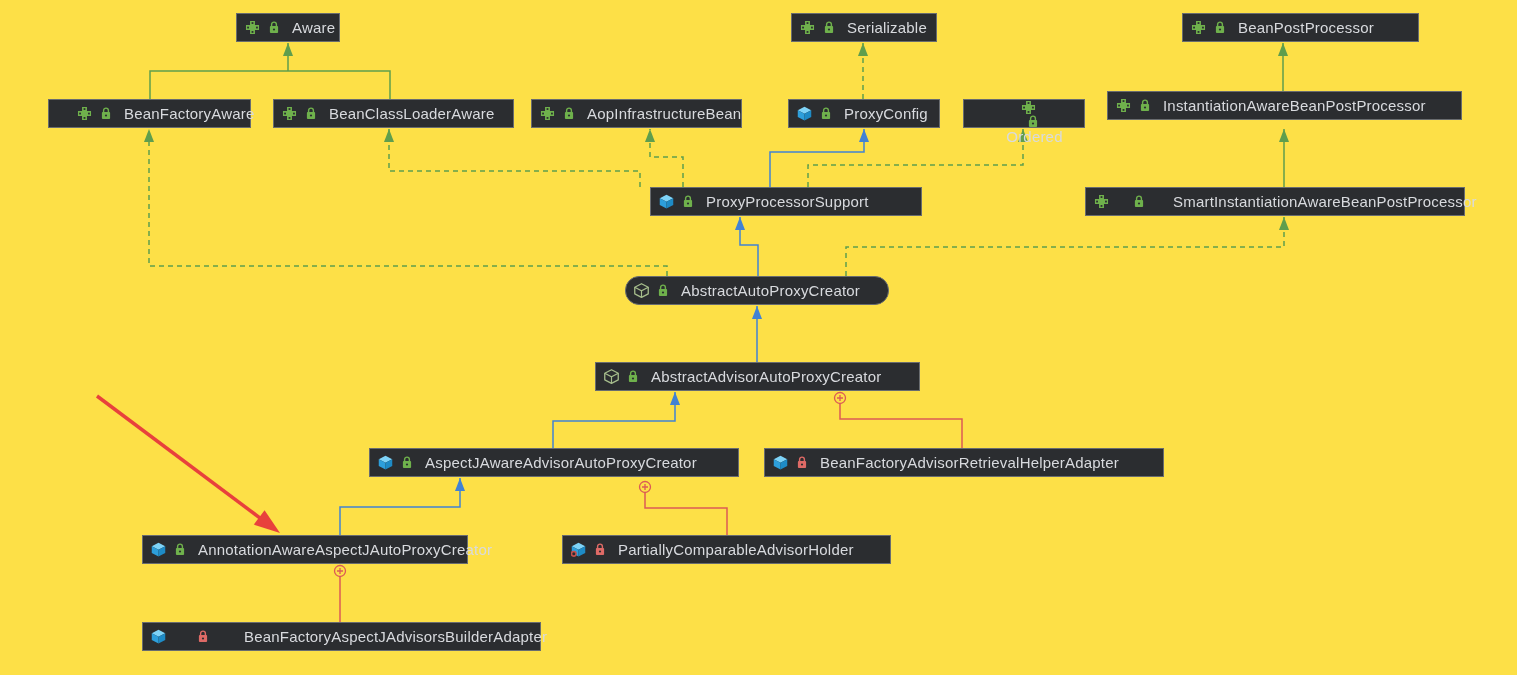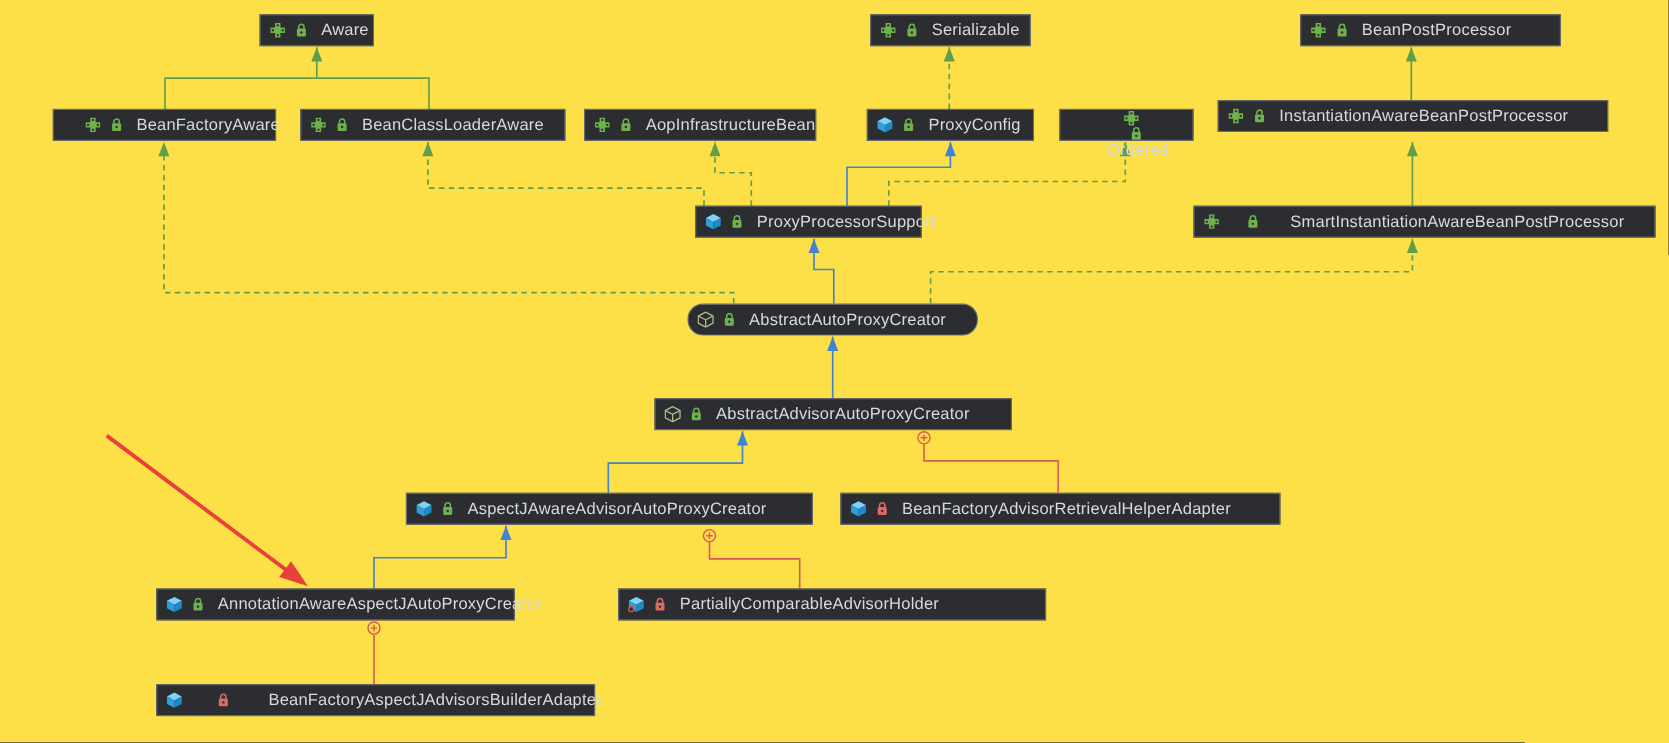--- a/index.html
+++ b/index.html
@@ -275,38 +275,38 @@
         </span>
         <span class="nlock">
           <svg width="10" height="13" viewBox="0 0 10 13">
             <path d="M2.6 5.2V3.5a2.4 2.4 0 0 1 4.8 0v1.7" fill="none" stroke="#6fb14c" stroke-width="1.4"></path>
             <rect x="0.9" y="5" width="8.2" height="7.1" rx="1" fill="#6fb14c"></rect>
             <circle cx="5" cy="8.5" r="1.1" fill="#2b2d30"></circle>
           </svg>
         </span>
         <span class="nlabel">InstantiationAwareBeanPostProcessor</span>
       </div>
-      <div class="node" style="left: 632px; top: 187px; width: 206px;">
+      <div class="node" style="left: 650px; top: 187px; width: 272px;">
         <span class="nicon">
           <svg width="15" height="15" viewBox="0 0 14 14">
             <polygon points="7,0.6 13.3,3.9 7,7.2 0.7,3.9" fill="#7ed3f7"></polygon>
             <polygon points="0.7,3.9 7,7.2 7,13.5 0.7,10.2" fill="#2d9fdb"></polygon>
             <polygon points="13.3,3.9 13.3,10.2 7,13.5 7,7.2" fill="#1e8bc6"></polygon>
           </svg>
         </span>
         <span class="nlock">
           <svg width="10" height="13" viewBox="0 0 10 13">
             <path d="M2.6 5.2V3.5a2.4 2.4 0 0 1 4.8 0v1.7" fill="none" stroke="#6fb14c" stroke-width="1.4"></path>
             <rect x="0.9" y="5" width="8.2" height="7.1" rx="1" fill="#6fb14c"></rect>
             <circle cx="5" cy="8.5" r="1.1" fill="#2b2d30"></circle>
           </svg>
         </span>
         <span class="nlabel">ProxyProcessorSupport</span>
       </div>
-      <div class="node" style="left: 1085px; top: 187px; width: 420px; gap: 16px;">
+      <div class="node" style="left: 1085px; top: 187px; width: 380px; gap: 16px;">
         <span class="nicon">
           <svg width="15" height="15" viewBox="0 0 14 14">
             <path d="M4.7 0.9h4.6v3.8h3.8v4.6H9.3v3.8H4.7V9.3H0.9V4.7h3.8z" fill="#6fb14c"></path>
             <rect x="2" y="6.2" width="1.7" height="1.7" fill="#2b2d30"></rect>
             <rect x="10.3" y="6.2" width="1.7" height="1.7" fill="#2b2d30"></rect>
             <rect x="6.15" y="2" width="1.7" height="1.7" fill="#2b2d30"></rect>
             <rect x="6.15" y="10.3" width="1.7" height="1.7" fill="#2b2d30"></rect>
           </svg>
         </span>
         <span class="nlock">
@@ -394,21 +394,21 @@
         </span>
         <span class="nlock">
           <svg width="10" height="13" viewBox="0 0 10 13">
             <path d="M2.6 5.2V3.5a2.4 2.4 0 0 1 4.8 0v1.7" fill="none" stroke="#6fb14c" stroke-width="1.4"></path>
             <rect x="0.9" y="5" width="8.2" height="7.1" rx="1" fill="#6fb14c"></rect>
             <circle cx="5" cy="8.5" r="1.1" fill="#2b2d30"></circle>
           </svg>
         </span>
         <span class="nlabel">AnnotationAwareAspectJAutoProxyCreator</span>
       </div>
-      <div class="node" style="left: 562px; top: 535px; width: 389px; text-align: right;">
+      <div class="node" style="left: 562px; top: 535px; width: 329px; text-align: right;">
         <span class="nicon">
           <svg width="15" height="15" viewBox="0 0 14 14">
             <polygon points="7,0.6 13.3,3.9 7,7.2 0.7,3.9" fill="#7ed3f7"></polygon>
             <polygon points="0.7,3.9 7,7.2 7,13.5 0.7,10.2" fill="#2d9fdb"></polygon>
             <polygon points="13.3,3.9 13.3,10.2 7,13.5 7,7.2" fill="#1e8bc6"></polygon>
             <circle cx="2.6" cy="11" r="2.9" fill="#c4504c"></circle>
             <circle cx="2.6" cy="11" r="1.4" fill="#2b2d30"></circle>
           </svg>
         </span>
         <span class="nlock">

